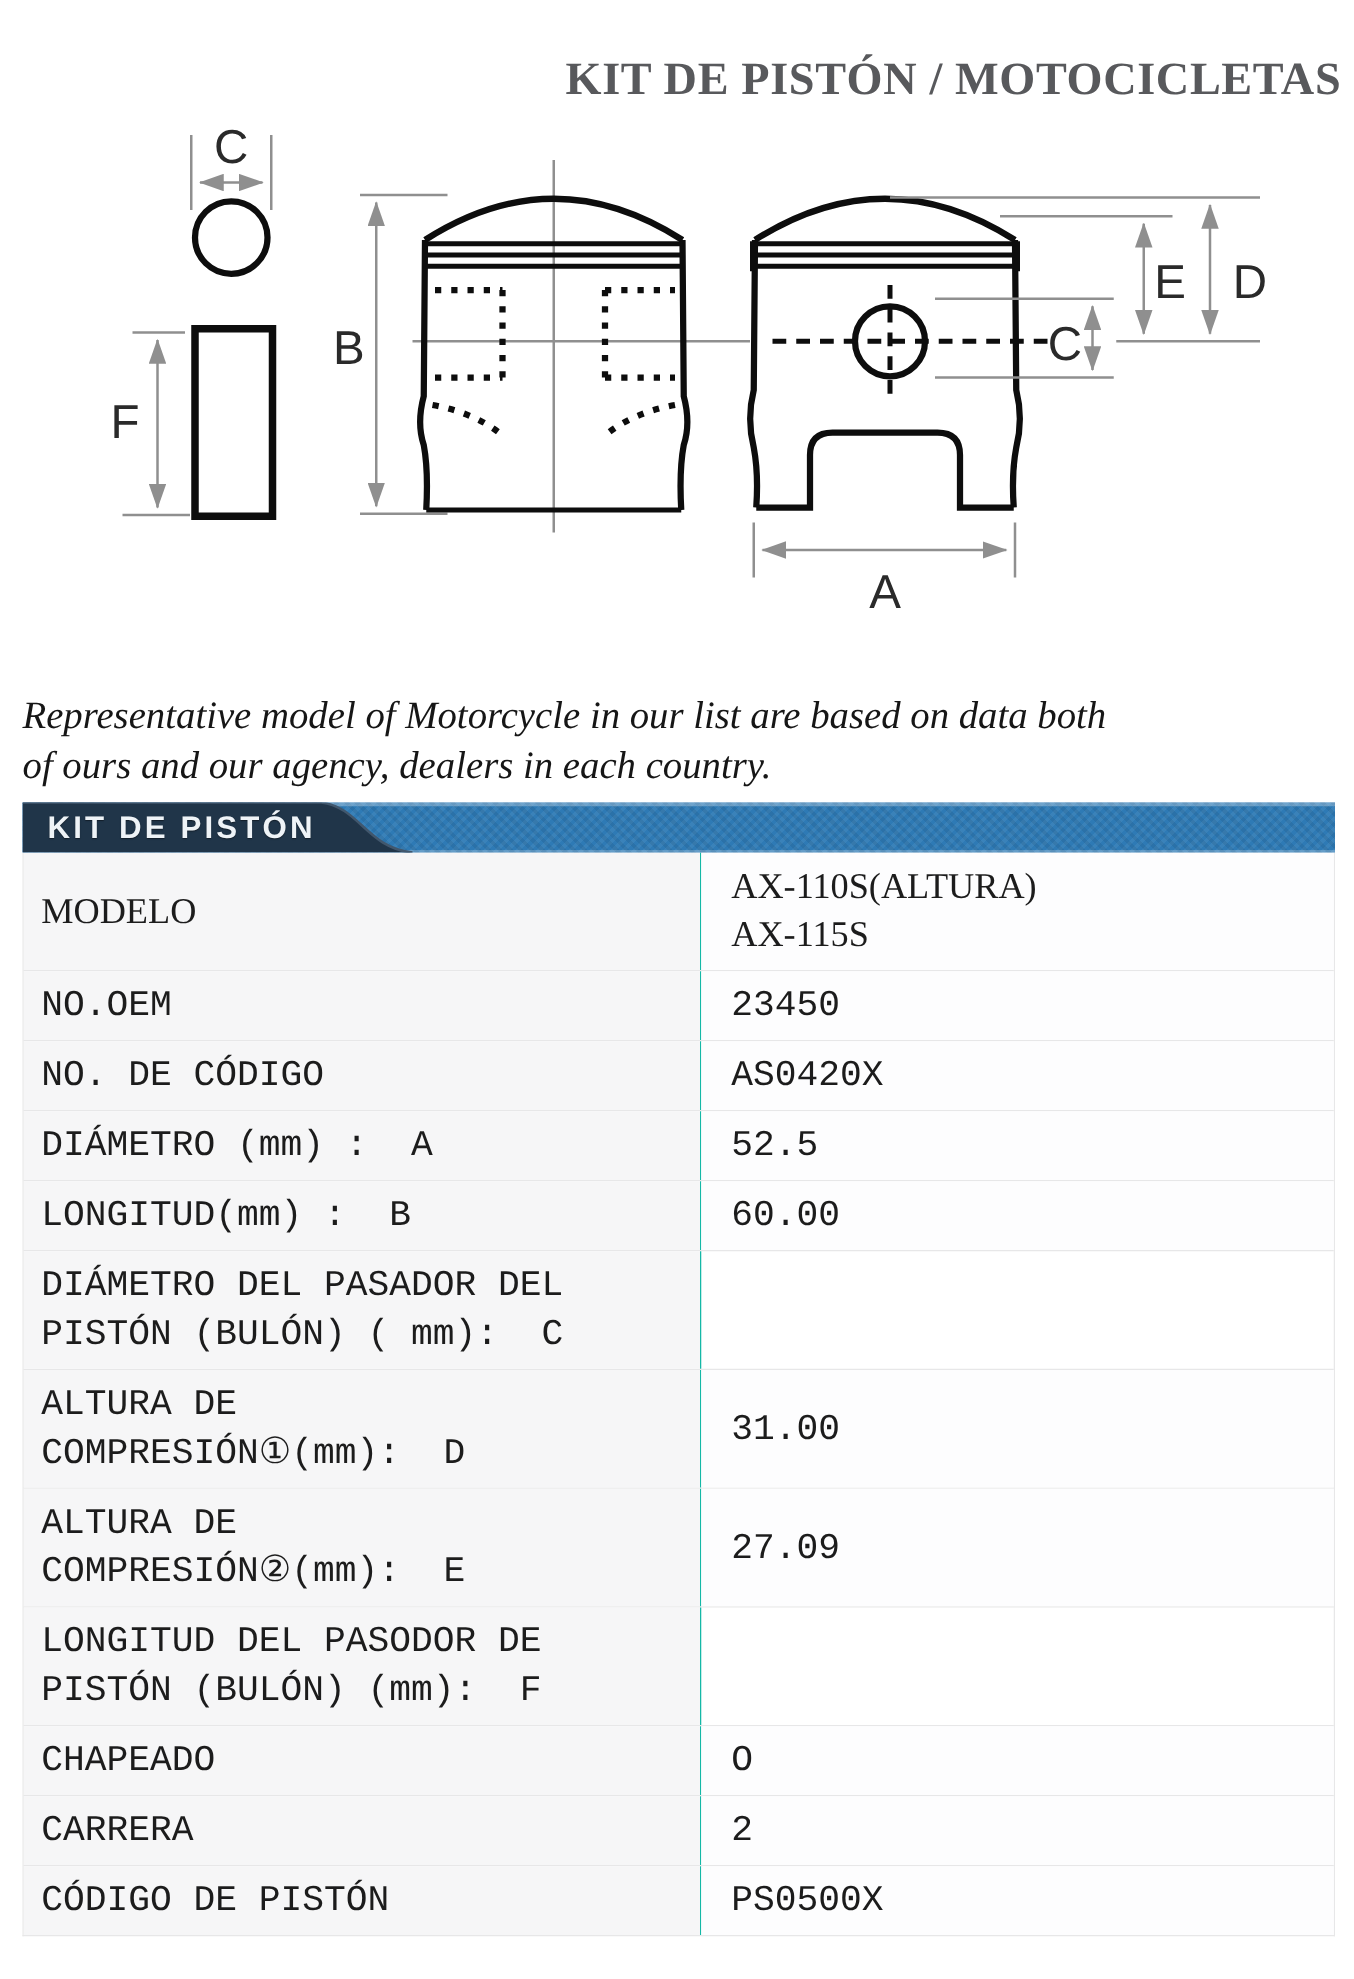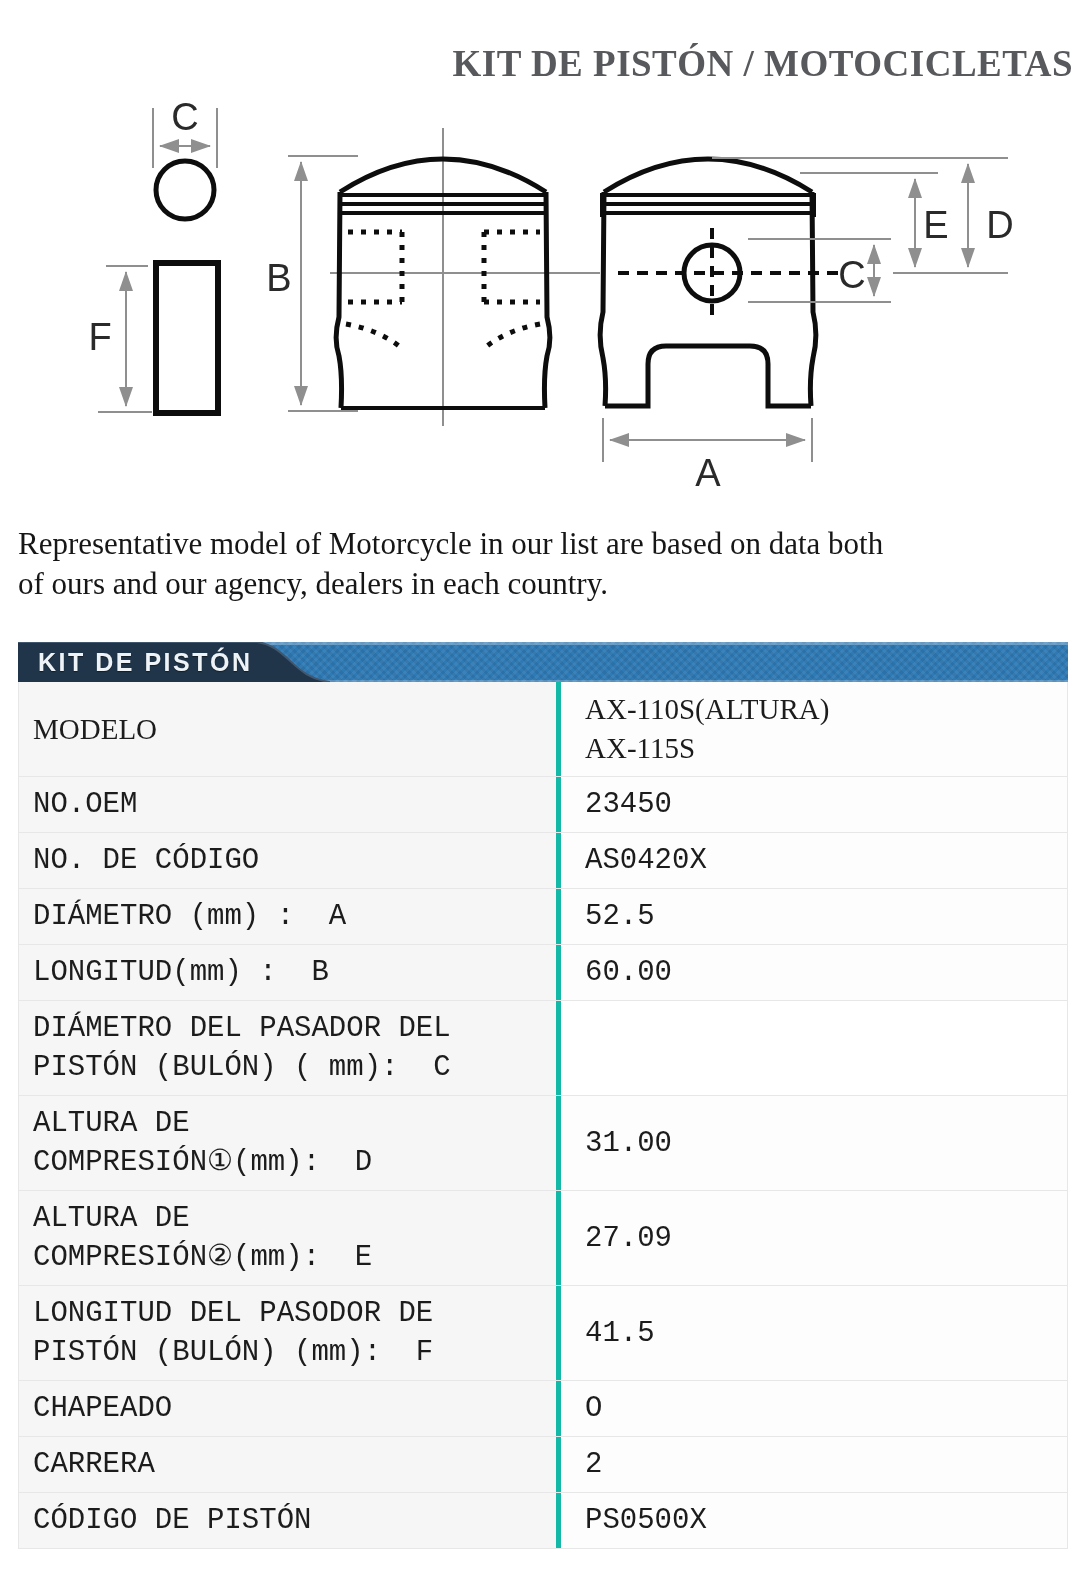--- a/index.html
+++ b/index.html
@@ -10,40 +10,40 @@
   #title{position:absolute;top:6px;left:0;width:1073px;text-align:right;
          font-family:"Liberation Serif","DejaVu Serif",serif;
          font-size:37px;font-weight:bold;color:#58595c;letter-spacing:.5px;margin-top:36px;}
 
   
   #diagram{position:absolute;top:82px;left:0;width:1083px;height:430px;}
   #diagram svg{display:block;}
   .dimtext{font-family:"Liberation Sans","DejaVu Sans",sans-serif;font-size:38px;fill:#2a2a2a;}
 
   
-  #desc{position:absolute;top:524px;left:18px;width:1050px;
-        font-size:31px;line-height:40px;color:#161616;white-space:pre-line;}
+  #desc{position:absolute;top:552px;left:18px;width:1050px;
+        font-size:31px;line-height:40px;color:#161616;white-space:pre-line;font-style:italic;}
 
   
   #spec{position:absolute;top:642px;left:18px;width:1050px;}
   .band{position:relative;height:40px;background-color:#2e7ab5;
         background-image:
           repeating-linear-gradient(45deg, rgba(0,0,0,.07) 0 3px, transparent 3px 6px),
           repeating-linear-gradient(-45deg, rgba(255,255,255,.06) 0 3px, transparent 3px 6px);
         box-shadow:inset 0 3px 0 rgba(255,255,255,.28), inset 0 -2px 0 rgba(255,255,255,.22);}
   .band-corner{position:absolute;top:0;left:0;}
   .band-label{position:relative;z-index:2;display:inline-block;padding-left:20px;line-height:40px;
         font-family:"Liberation Sans","DejaVu Sans",sans-serif;font-size:25px;font-weight:bold;
         letter-spacing:2.5px;color:#eef3f7;text-shadow:0 1px 1px rgba(0,0,0,.45);text-align:right;}
   .rows{border:1px solid #e7e7e8;border-top:none;}
   .row{display:grid;grid-template-columns:542px 1fr;}
   .row + .row{border-top:1px solid #e7e7e8;font-family:Liberation Mono, monospace;}
   .cell{display:flex;align-items:center;font-size:29px;line-height:39px;color:#1c1c1c;
         white-space:pre-line;padding:8px 14px;}
-  .cell.label{background:#f6f6f7;border-right:5px solid #14b8a6;}
+  .cell.label{background:#f6f6f7;border-right:1px solid #14b8a6;}
   .cell.value{background:#fdfdfe;padding-left:24px;}
 </style>
 </head>
 <body>
 
 <div id="page">
 
   <div id="title">KIT DE PISTÓN / MOTOCICLETAS</div>
 
   <div id="diagram">
@@ -197,21 +197,20 @@
 
         <div class="row">
           <div class="cell label">ALTURA DE
 COMPRESIÓN②(mm):&nbsp;&nbsp;E</div>
           <div class="cell value">27.09</div>
         </div>
 
         <div class="row">
           <div class="cell label">LONGITUD DEL PASODOR DE
 PISTÓN (BULÓN) (mm):&nbsp;&nbsp;F</div>
-          <div class="cell value">41.5</div>
         </div>
 
         <div class="row">
           <div class="cell label">CHAPEADO</div>
           <div class="cell value">O</div>
         </div>
 
         <div class="row">
           <div class="cell label">CARRERA</div>
           <div class="cell value">2</div>

